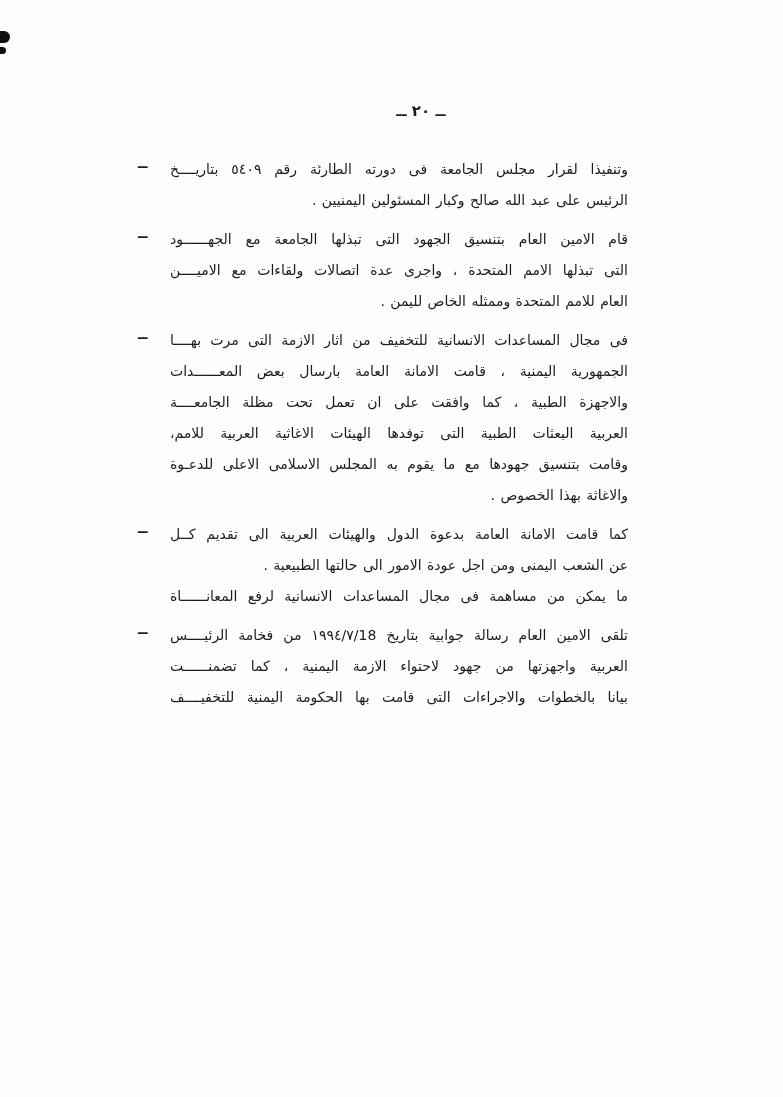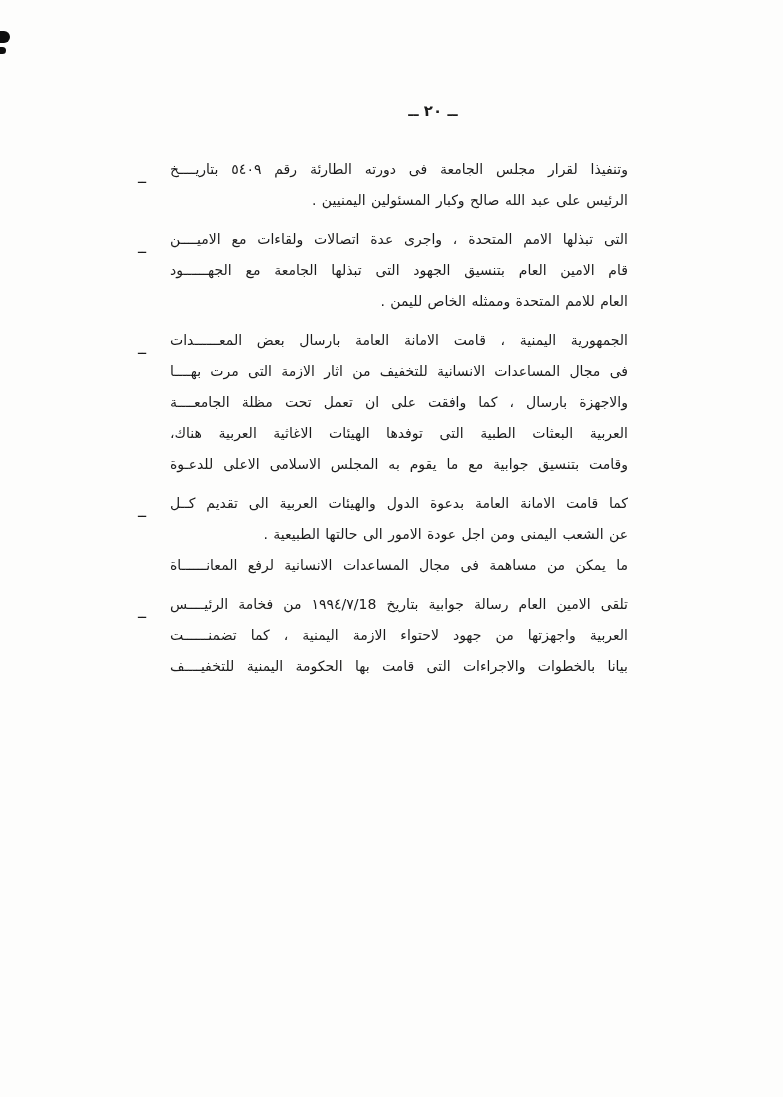--- a/index.html
+++ b/index.html
@@ -28,42 +28,41 @@
   .page-number {
     position: absolute;
     top: 102px;
     left: 421px;
     transform: translateX(-50%);
     font-size: 15px;
     font-weight: 700;
     letter-spacing: 1px;
     white-space: nowrap;
     direction: rtl;
-    margin-left: 12px;
   }
 
   .content {
     position: absolute;
     top: 154px;
     left: 170px;
     width: 458px;
     direction: rtl;
   }
 
   .para {
     position: relative;
     margin-bottom: 8px;
   }
   .para-marker {
     position: absolute;
     left: -32px;
-    top: 16px;
+    top: 1px;
     width: 26px;
     font-size: 14px;
-    font-weight: 400;
+    font-weight: 700;
     text-align: left;
     direction: rtl;
   }
   .line {
     line-height: 31px;
     font-size: 14px;
     font-weight: 400;
     text-align: justify;
     text-align-last: justify;
     word-spacing: 1px;
@@ -86,32 +85,33 @@
   <div class="content">
 
     <div class="para">
       <span class="para-marker">ــ</span>
       <div class="line">وتنفيذا لقرار مجلس الجامعة فى دورته الطارئة رقم ٥٤٠٩ بتاريــــخ</div>
       <div class="line last">الرئيس على عبد الله صالح وكبار المسئولين اليمنيين .</div>
     </div>
 
     <div class="para">
       <span class="para-marker">ــ</span>
+      <div class="line">قام الامين العام بتنسيق الجهود التى تبذلها الجامعة مع الجهــــــود</div>
       <div class="line">التى تبذلها الامم المتحدة ، واجرى عدة اتصالات ولقاءات مع الاميــــن</div>
-      <div class="line">قام الامين العام بتنسيق الجهود التى تبذلها الجامعة مع الجهــــــود</div>
       <div class="line last">العام للامم المتحدة وممثله الخاص لليمن .</div>
     </div>
 
     <div class="para">
       <span class="para-marker">ــ</span>
+      <div class="line">فى مجال المساعدات الانسانية للتخفيف من اثار الازمة التى مرت بهــــا</div>
       <div class="line">الجمهورية اليمنية ، قامت الامانة العامة بارسال بعض المعــــــدات</div>
-      <div class="line">فى مجال المساعدات الانسانية للتخفيف من اثار الازمة التى مرت بهــــا</div>
-      <div class="line">والاجهزة بارسال ، كما وافقت على ان تعمل تحت مظلة الجامعــــة</div>
-      <div class="line">العربية البعثات الطبية التى توفدها الهيئات الاغاثية العربية هناك،</div>
-      <div class="line">وقامت بتنسيق جوابية مع ما يقوم به المجلس الاسلامى الاعلى للدعـوة</div>
+      <div class="line">والاجهزة الطبية ، كما وافقت على ان تعمل تحت مظلة الجامعــــة</div>
+      <div class="line">العربية البعثات الطبية التى توفدها الهيئات الاغاثية العربية للامم،</div>
+      <div class="line">وقامت بتنسيق جهودها مع ما يقوم به المجلس الاسلامى الاعلى للدعـوة</div>
+      <div class="line last">والاغاثة بهذا الخصوص .</div>
     </div>
 
     <div class="para">
       <span class="para-marker">ــ</span>
       <div class="line">كما قامت الامانة العامة بدعوة الدول والهيئات العربية الى تقديم كــل</div>
       <div class="line last">عن الشعب اليمنى ومن اجل عودة الامور الى حالتها الطبيعية .</div>
       <div class="line">ما يمكن من مساهمة فى مجال المساعدات الانسانية لرفع المعانــــــاة</div>
     </div>
 
     <div class="para">

